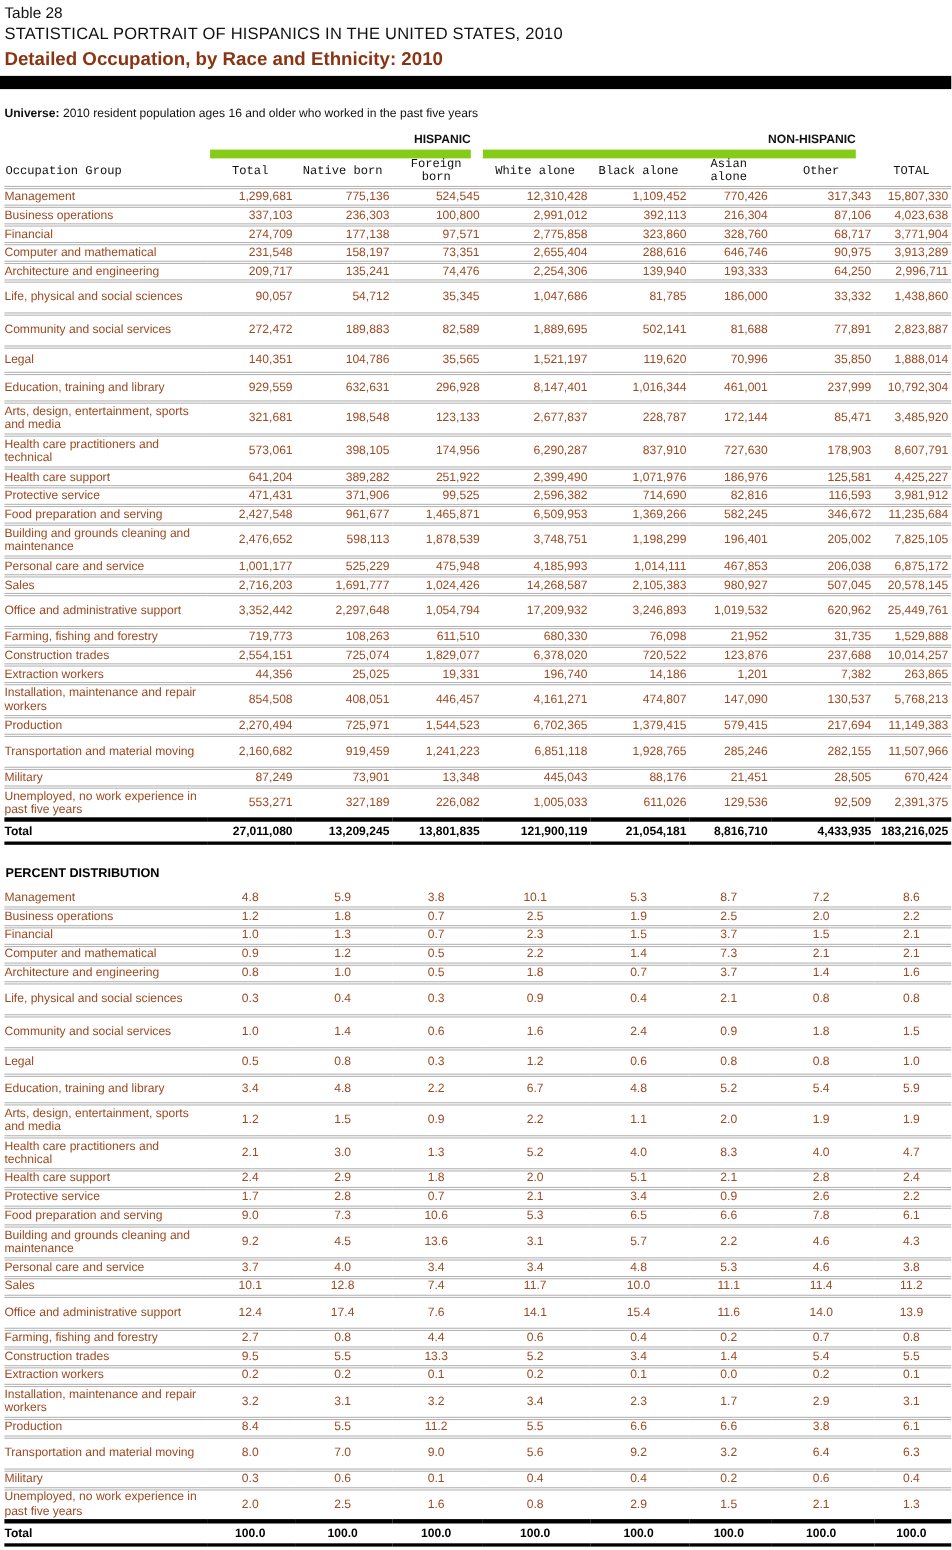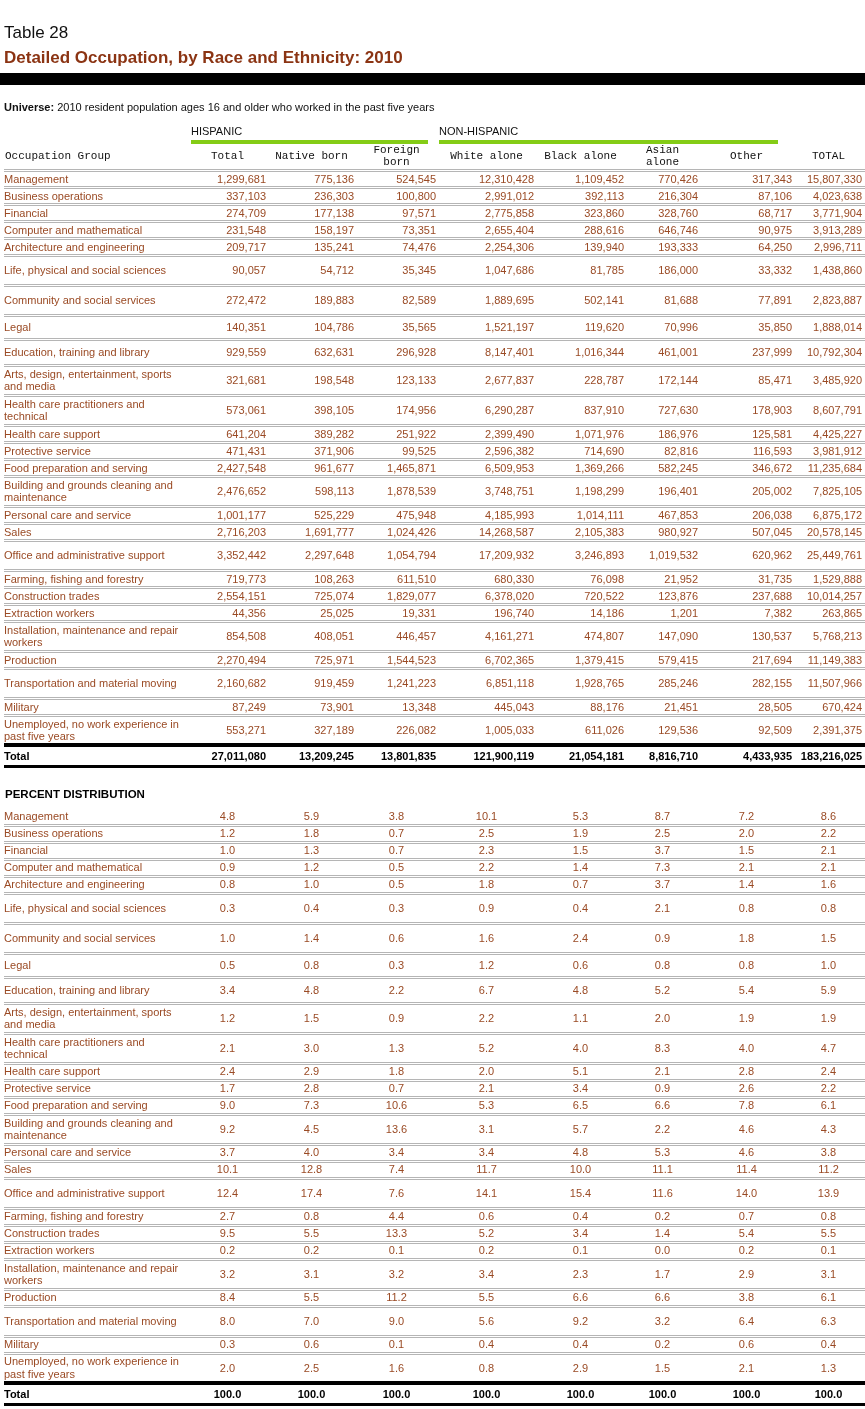--- a/index.html
+++ b/index.html
@@ -1,29 +1,29 @@
 <!DOCTYPE html>
 <html><head>
 <meta charset="utf-8">
 <style>
   html,body{margin:0;padding:0;background:#fff;}
   body{width:865px;height:1409px;overflow:hidden;font-family:"Liberation Sans",sans-serif;color:#111;}
   .page{width:865px;}
   .hdr{padding:3px 0 0 4px;}
-  .table-number{font-size:17px;color:#111;margin-top:20px;}
+  .table-number{font-size:14px;color:#111;}
   .report-title{font-size:15px;color:#111;margin-top:3px;letter-spacing:.2px;}
   .table-title{font-size:17px;font-weight:bold;color:#8B3413;margin-top:5px;}
   .black-bar{height:12px;background:#000;margin-top:5px;width:865px;}
   .content{padding:0 0 0 4px;margin-top:16px;}
   .universe{font-size:11px;margin:10px 0 12px 0;color:#111;}
   .universe b{font-weight:bold;}
   table.occ{border-collapse:collapse;table-layout:fixed;width:861px;font-size:11px;}
   table.occ td,table.occ th{padding:0 3px 0 0;vertical-align:middle;line-height:1.15;overflow:visible;white-space:normal;}
   thead th{font-weight:normal;font-size:11px;color:#111;}
-  .grp{border-bottom:4px solid #84cc16;padding-bottom:2px;text-align:left;margin-right:10px;}
+  .grp{border-bottom:8px solid #84cc16;padding-bottom:2px;text-align:right;margin-right:10px;font-weight:bold;}
   .grp.hisp{margin-left:2px;margin-right:8px;}
   .grp.nonh{margin-right:14px;}
   tr.colhead th{text-align:center;height:20px;border-bottom:3px double #b5b5b5;font-family:Liberation Mono, monospace;}
   tr.colhead th.lblh{text-align:left;padding-left:1px;}
   td.lbl{color:#9A4A24;text-align:left;padding-left:1px;}
   td.num{color:#9A4A24;text-align:right;}
   td.pct{color:#9A4A24;text-align:center;}
   tbody tr{border-bottom:3px double #b5b5b5;padding-left:16px;}
   tr.sz-n{height:17px;} tr.sz-x{height:30px;} tr.sz-m{height:24px;} tr.sz-l{height:26px;}
   tr.total-row{height:21px;border-top:4px solid #000;border-bottom:3px solid #000;}
@@ -35,20 +35,21 @@
   .source-line b{font-weight:bold;}
   .gray-bar{height:5px;background:#b2b2b2;width:865px;margin-top:2px;}
 </style>
 </head>
 <body>
 
 <div class="page">
 
   <div class="hdr">
     <div class="table-number">Table 28</div>
+    <div class="report-title">STATISTICAL PORTRAIT OF HISPANICS IN THE UNITED STATES, 2010</div>
     <div class="table-title">Detailed Occupation, by Race and Ethnicity: 2010</div>
   </div>
 
   <div class="black-bar"></div>
 
   <div class="content">
     <div class="universe">
       <b>Universe:</b>
       <span>2010 resident population ages 16 and older who worked in the past five years</span>
     </div>

